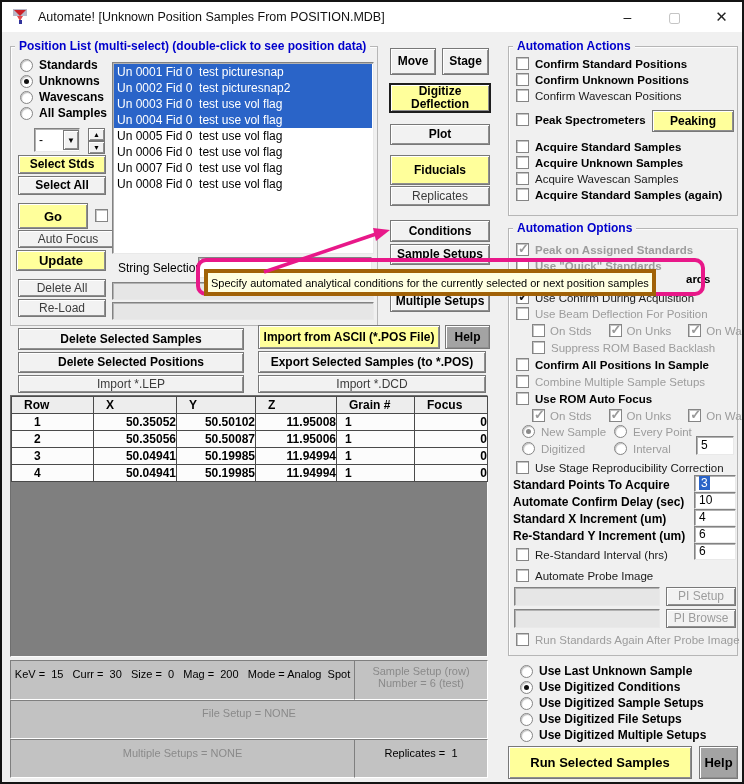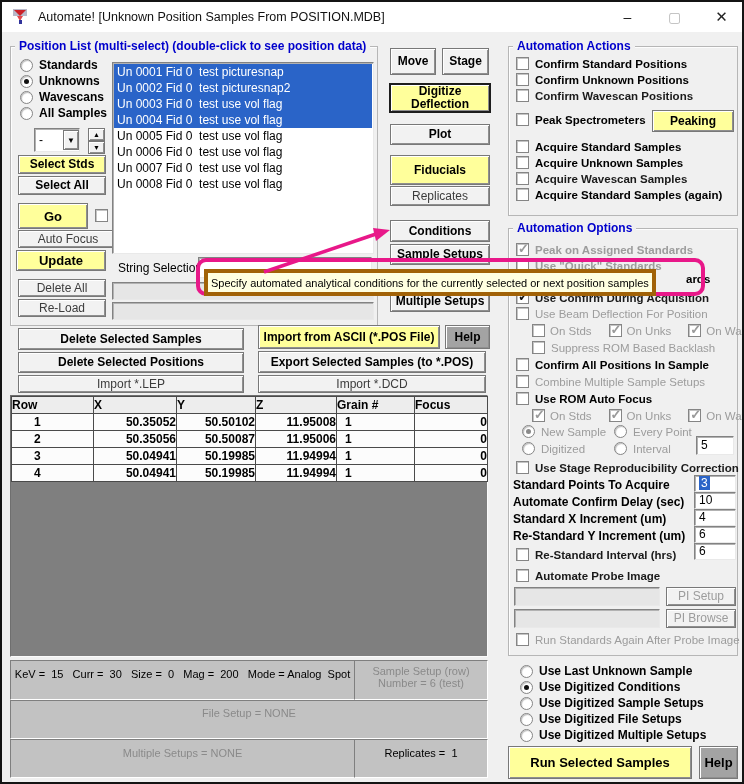--- a/index.html
+++ b/index.html
@@ -22,40 +22,40 @@
   .reg{font-weight:normal;color:#3c3c3c;}
   .dtx{font-weight:normal;color:#9c9c9c;}
   .thick{border:2px solid #1d1d1d;}
   
   .fld{position:absolute;background:#fff;border:1px solid;border-color:#828282 #e9e9e9 #e9e9e9 #828282;
        box-shadow:inset 1px 1px 0 #b2b2b2;font-size:12px;color:#000;padding:1px 4px;}
   .fld.gray{background:#e6e6e6;}
   input.fld{outline:none;}
   
   .row{position:absolute;display:flex;align-items:center;gap:6px;font-size:11.5px;font-weight:bold;color:#000;white-space:nowrap;}
-  .row.r{font-weight:bold;color:#1a1a1a;}
+  .row.r{font-weight:normal;color:#1a1a1a;}
   .row.d{color:#9c9c9c;font-weight:normal;}
   .row.db{color:#9c9c9c;font-weight:bold;}
   .cb{width:13px;height:13px;background:#fff;border:1px solid #858585;box-shadow:inset 1px 1px 0 #c4c4c4;position:relative;flex:none;}
   .cb.c::after{content:"\2713";position:absolute;left:1px;top:-3px;font-size:13px;font-weight:bold;color:#111;}
   .d .cb.c::after,.db .cb.c::after{color:#9a9a9a;}
   .rb{width:13px;height:13px;border-radius:50%;background:#fff;border:1px solid #858585;box-shadow:inset 1px 1px 1px #bdbdbd;position:relative;flex:none;}
   .rb.s::after{content:"";position:absolute;left:3px;top:3px;width:5px;height:5px;border-radius:50%;background:#111;}
   .d .rb.s::after{background:#8a8a8a;}
   
   .lb{position:absolute;left:110px;top:60px;width:262px;height:192px;background:#fff;border:1px solid;
       border-color:#828282 #e9e9e9 #e9e9e9 #828282;box-shadow:inset 1px 1px 0 #b2b2b2;padding:1px;overflow:hidden;}
   .li{height:16px;line-height:16px;padding-left:3px;font-size:12px;color:#000;white-space:pre;}
   .li.sel{background:#2a64c8;color:#fff;}
   
   .tblwrap{position:absolute;left:8px;top:393px;width:478px;height:262px;background:#7f7f7f;
            border:1px solid;border-color:#6f6f6f #fafafa #fafafa #6f6f6f;}
   table.grid{border-collapse:collapse;width:476px;table-layout:fixed;}
   table.grid th,table.grid td{border:1px solid #4a4a4a;font-size:12px;font-weight:bold;color:#000;height:17px;padding:0;}
-  table.grid th{background:#ededed;text-align:left;padding-left:0;}
+  table.grid th{background:#ededed;text-align:left;padding-left:12px;}
   table.grid td{background:#fcfcfc;text-align:right;}
   table.grid td.l{text-align:left;padding-left:22px;}
   table.grid td.g{text-align:left;padding-left:8px;}
   
   .panel{position:absolute;background:#c2c2c2;border:1px solid;border-color:#7f7f7f #ffffff #ffffff #7f7f7f;
          font-size:11px;color:#8a8a8a;text-align:center;}
   .panel .blk{color:#000;margin-top:46px;}
   .pre{white-space:pre;}
   
   .hl{position:absolute;left:194px;top:256px;width:509px;height:38px;border:4px solid #e81889;border-radius:10px;z-index:50;pointer-events:none;}

